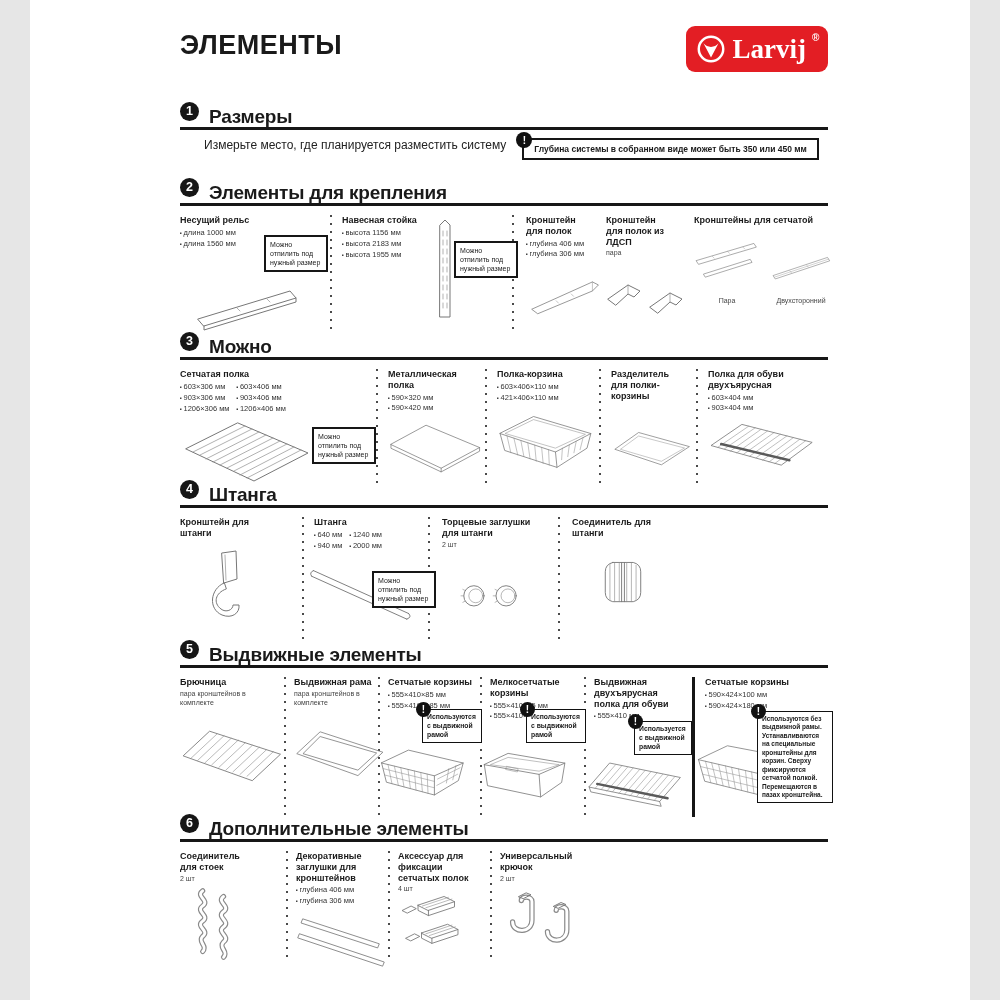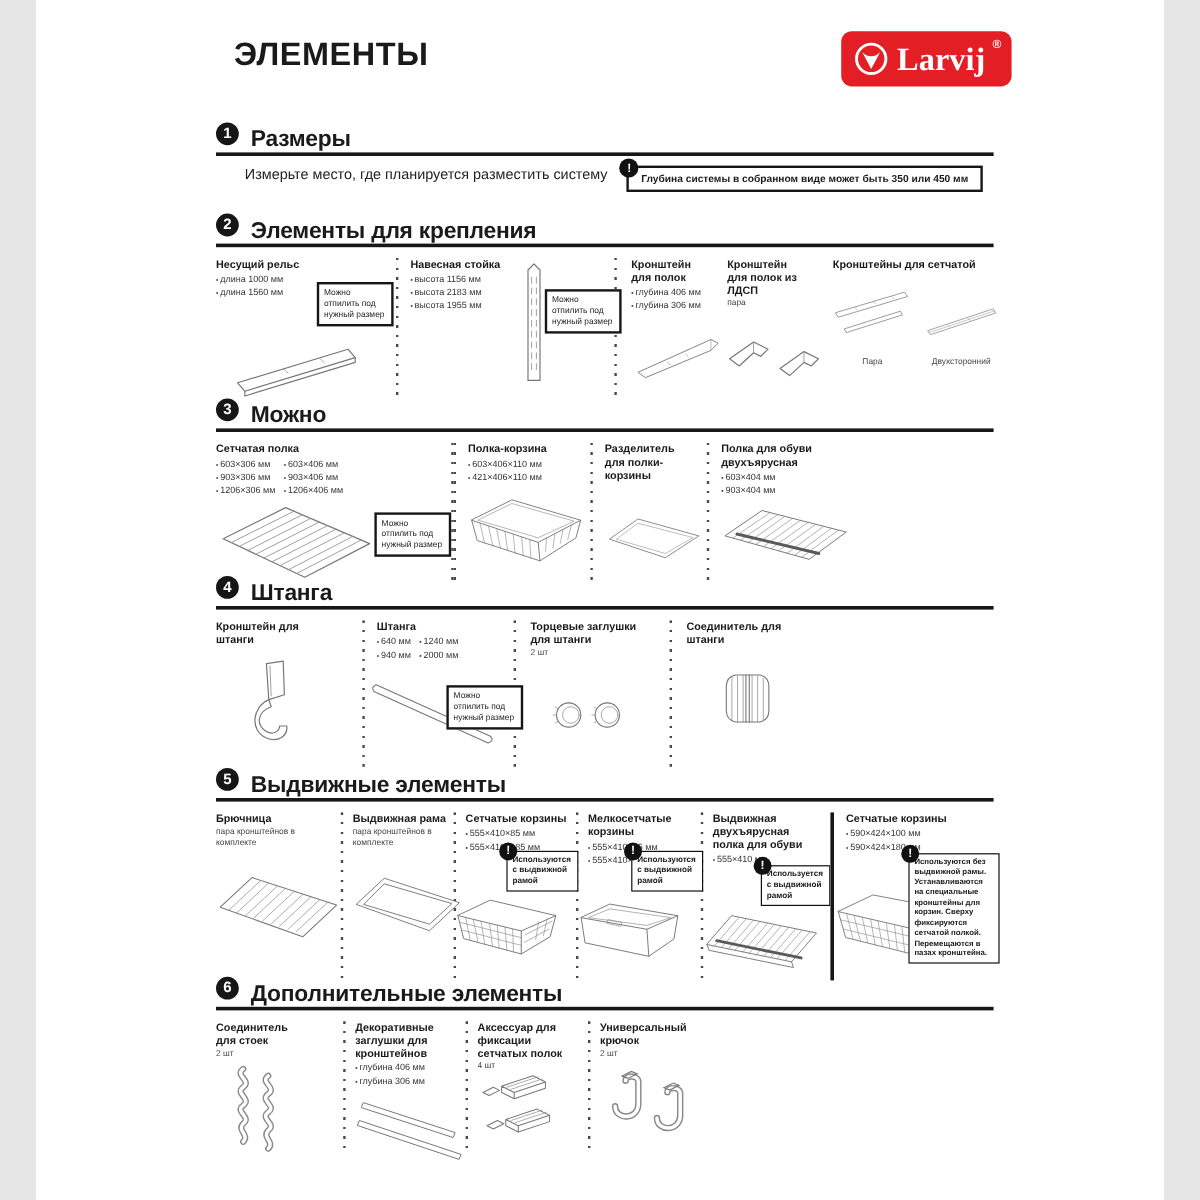--- a/index.html
+++ b/index.html
@@ -1,20 +1,20 @@
 <!DOCTYPE html>
 <html><head>
 <meta charset="utf-8">
 <style>
   html,body{margin:0;padding:0;}
   body{width:1000px;height:1000px;background:#e6e6e6;font-family:"Liberation Sans",sans-serif;color:#1a1a1a;position:relative;overflow:hidden;}
   .sheet{position:absolute;left:30px;top:0;width:940px;height:1000px;background:#fff;}
   .content{position:absolute;left:150px;top:0;width:648px;height:1000px;}
   h1{margin:0;font-size:27px;font-weight:bold;letter-spacing:.5px;}
-  .pagehead{position:absolute;top:30px;left:0;width:648px;margin-left:15px;}
+  .pagehead{position:absolute;top:30px;left:0;width:648px;}
   .logo{position:absolute;right:0;top:-4px;width:142px;height:46px;background:#e31e24;border-radius:9px;display:flex;align-items:center;justify-content:center;gap:6px;}
   .logo-text{color:#ffffff;font-family:"Liberation Serif",serif;font-weight:bold;font-size:27px;line-height:1;}
   .logo-reg{color:#fff;font-size:10px;font-weight:bold;align-self:flex-start;margin-top:6px;}
   .sec{position:absolute;left:0;width:648px;}
   .sec-head{display:flex;align-items:center;gap:10px;height:22px;}
   .badge{width:19px;height:19px;border-radius:50%;background:#161616;color:#fff;font-size:12.5px;font-weight:bold;display:flex;align-items:center;justify-content:center;flex:none;}
   .sec-title{font-size:19px;font-weight:bold;letter-spacing:-.2px;margin-top:11px;}
   .rule{height:3px;background:#171717;margin-top:5px;}
   .body{display:flex;align-items:stretch;margin-top:9px;position:relative;}
   .vsep{width:2px;flex:none;background-image:repeating-linear-gradient(to bottom,#4a4a4a 0 2px,transparent 2px 8px);}
@@ -171,20 +171,31 @@
               <span class="spec">1206×306 мм</span>
               <span class="spec">1206×406 мм</span>
             </div>
         <svg class="draw" width="135" height="66" viewBox="0 0 135 66" style="position:absolute;left:0;top:50px">
           <path d="M58 4 L128 34 L74 62 L6 30 Z"></path>
           <path class="thin" d="M65 7 L13 33 M72 10 L20 36 M79 13 L26 40 M86 16 L33 43 M93 19 L40 46 M100 22 L47 49 M107 25 L54 52 M114 28 L60 56 M121 31 L67 59"></path>
         </svg>
         <div class="cutnote" style="left:132px;top:58px">Можно отпилить под нужный размер</div>
       </div>
       <div class="vsep"></div>
+      <div class="col" style="width:107px;padding-left:10px">
+        <p class="item-title" style="max-width:80px">Металлическая полка</p>
+        <div class="specs">
+              <span class="spec">590×320 мм</span>
+              <span class="spec">590×420 мм</span>
+            </div>
+        <svg class="draw art" width="96" height="54" viewBox="0 0 130 72">
+          <path d="M52 4 L124 34 L72 62 L4 30 Z"></path>
+              <path d="M4 30 L4 35 L72 67 L72 62 M72 67 L124 39 L124 34"></path>
+        </svg>
+      </div>
       <div class="vsep"></div>
       <div class="col" style="width:112px;padding-left:10px">
         <p class="item-title">Полка-корзина</p>
         <div class="specs">
               <span class="spec">603×406×110 мм</span>
               <span class="spec">421×406×110 мм</span>
             </div>
         <svg class="draw art" width="100" height="60" viewBox="0 0 130 78">
           <path d="M48 6 L122 28 L76 52 L4 28 Z"></path>
               <path class="thin" d="M48 10 L115 29 L76 47 L11 28 Z"></path>

